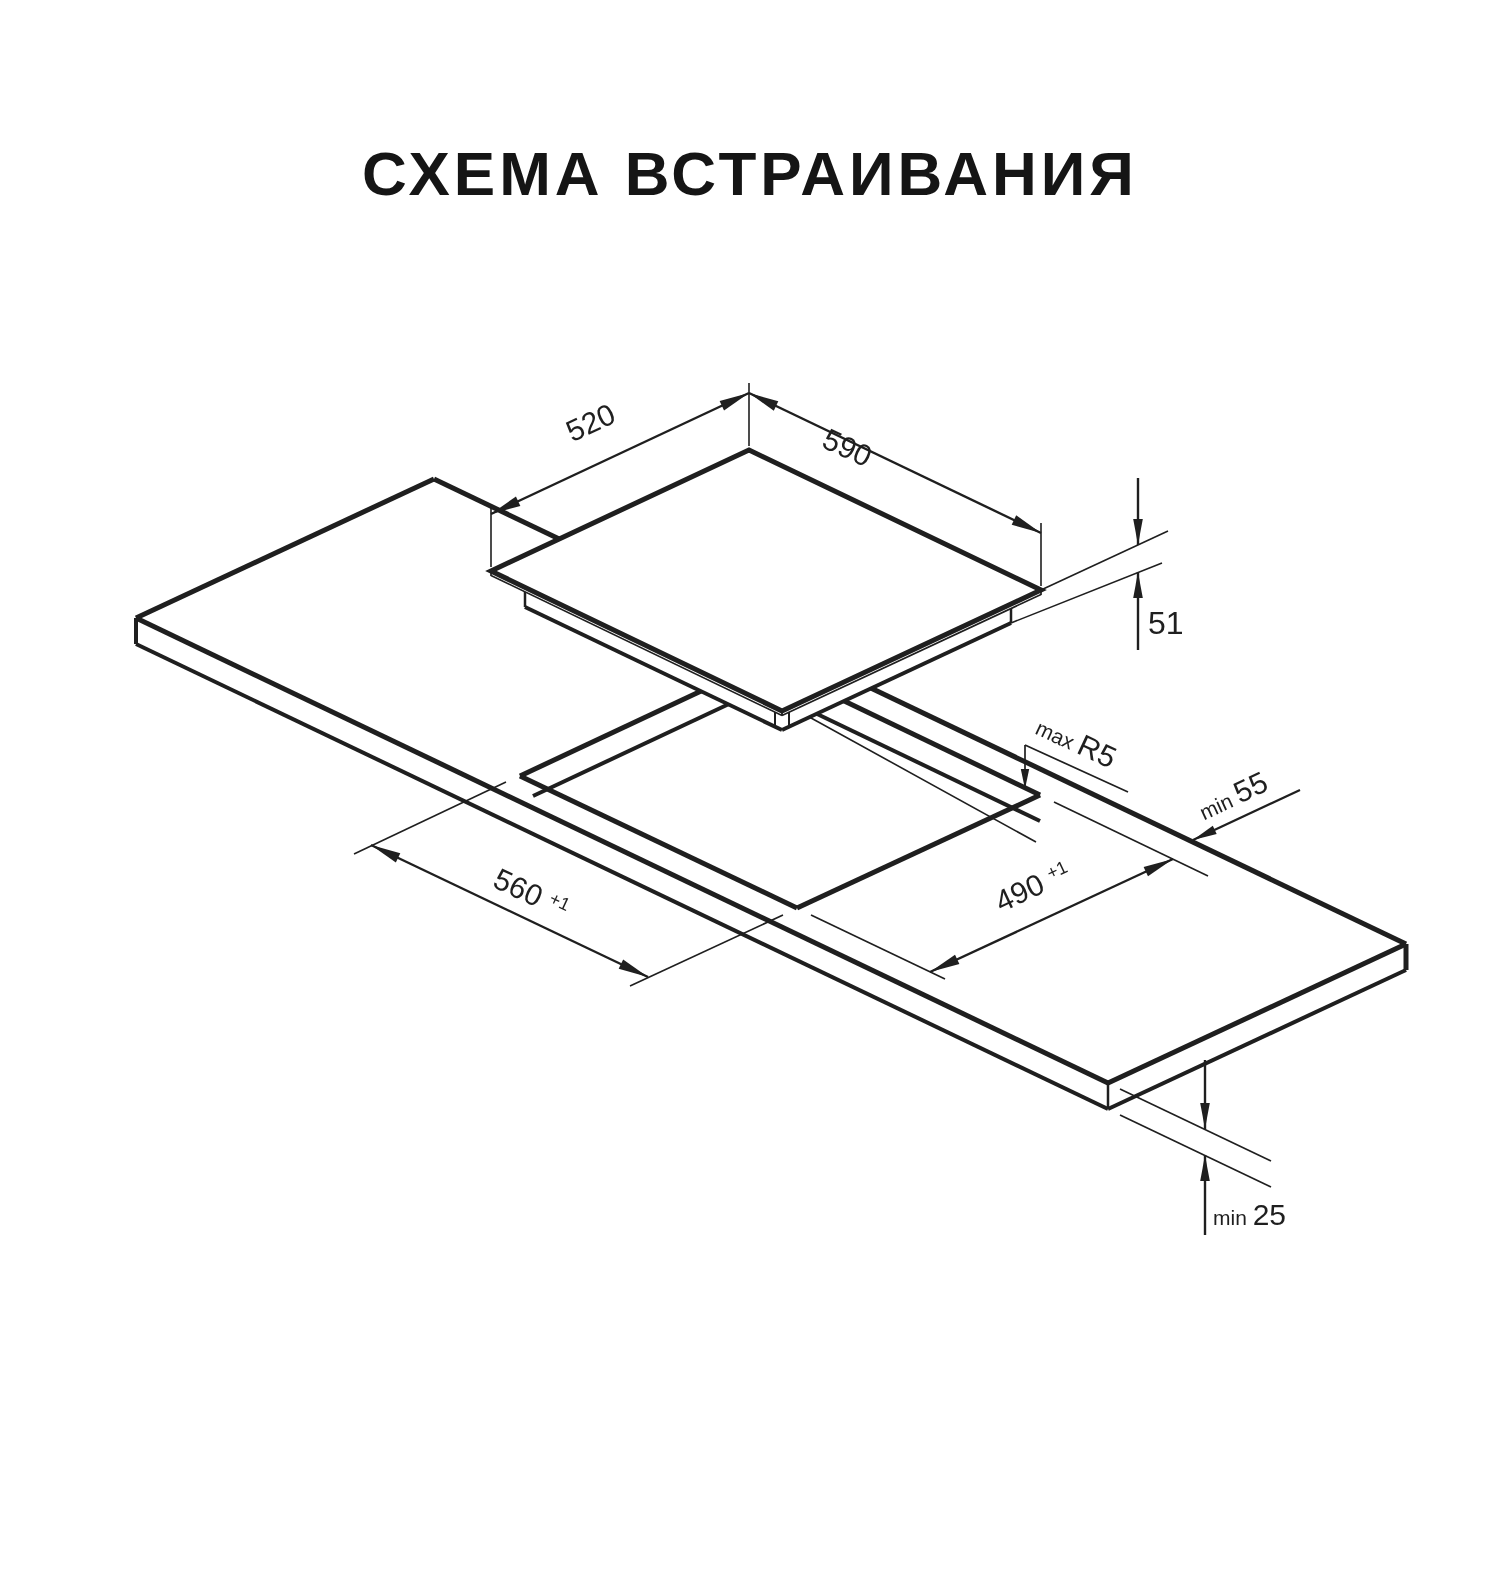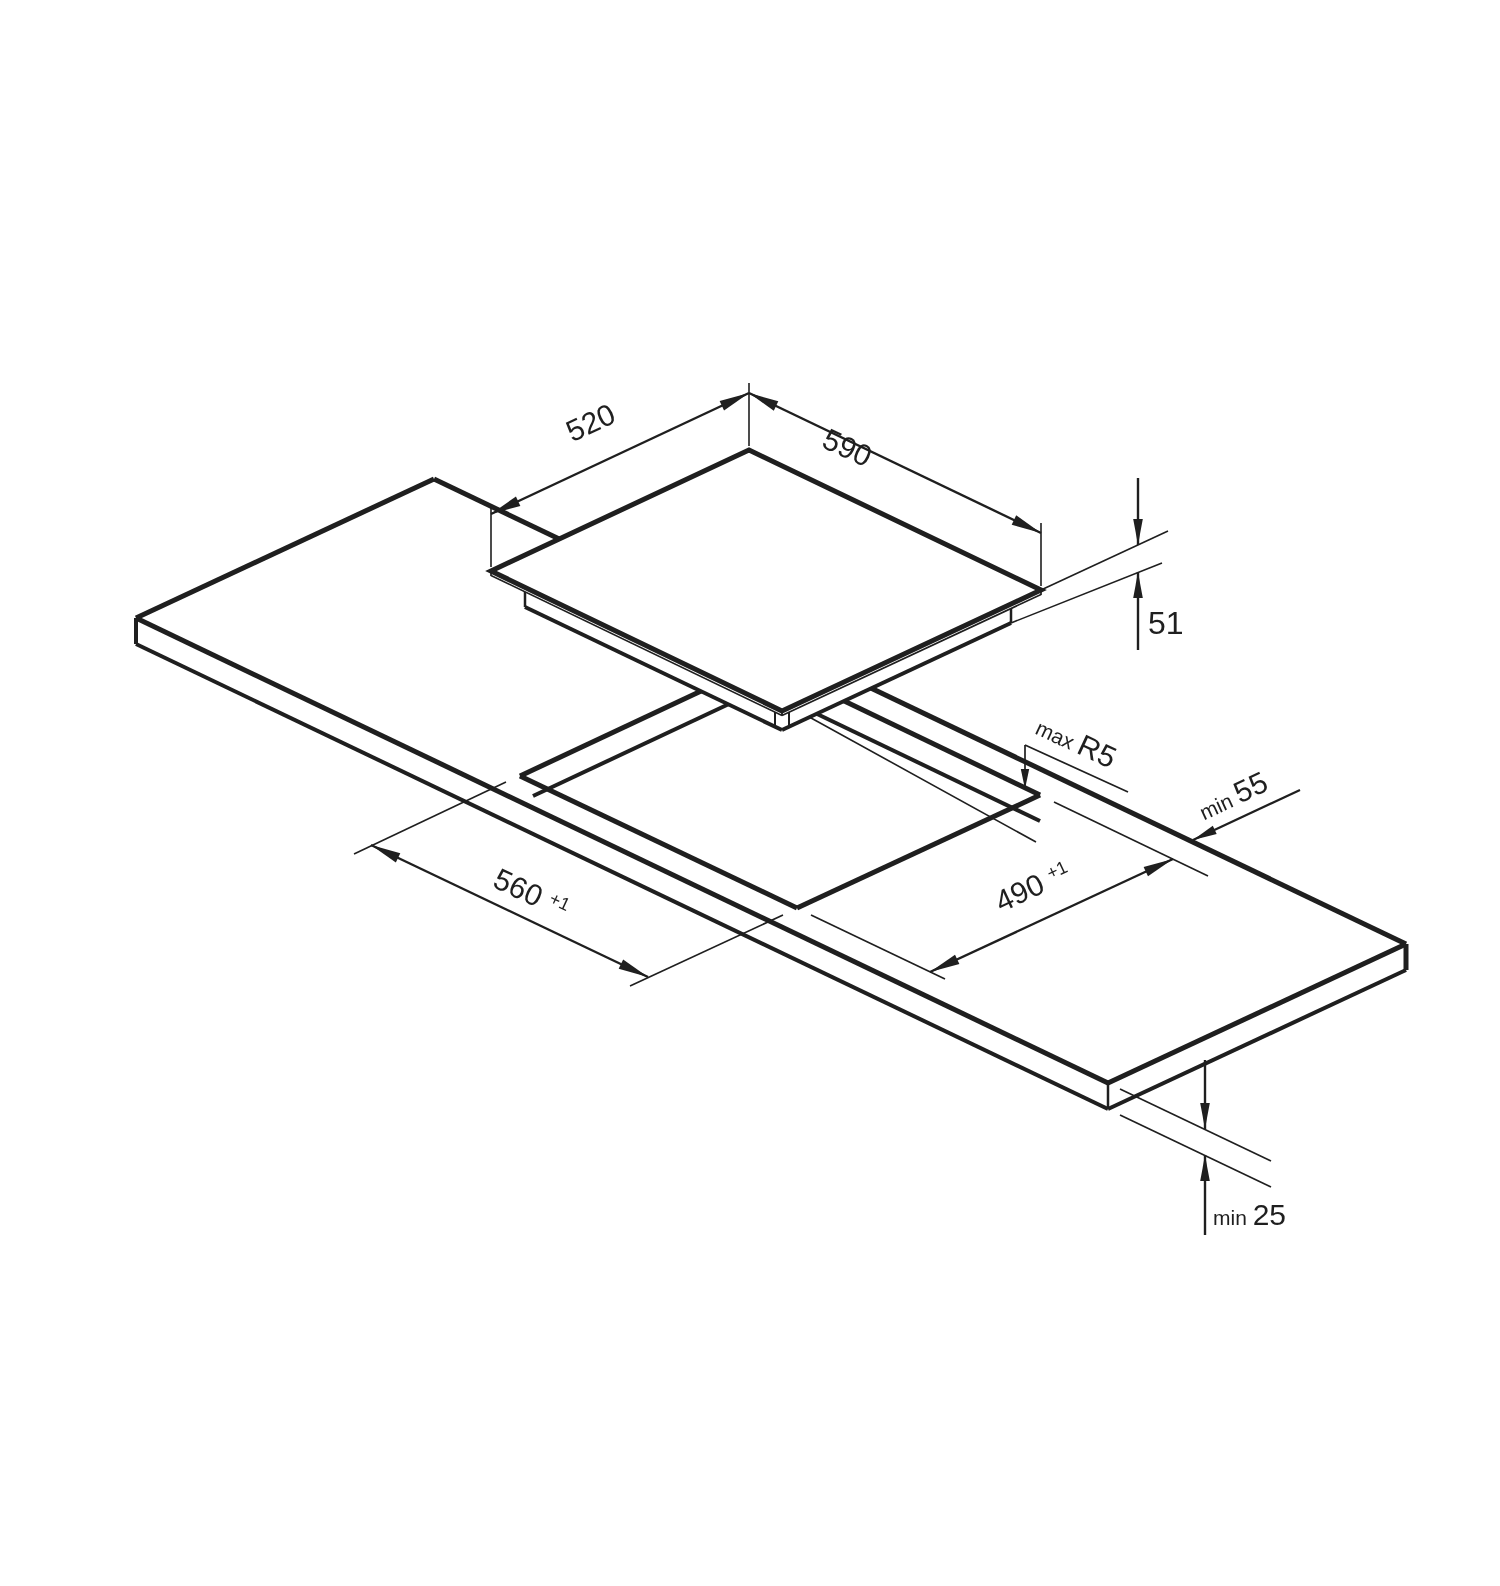--- a/index.html
+++ b/index.html
@@ -8,20 +8,21 @@
   .title{position:absolute;top:138px;left:0;width:100%;margin:0;text-align:center;
          font-size:62px;font-weight:800;letter-spacing:4px;color:#151515;
          font-family:"Liberation Sans", sans-serif;}
   svg{position:absolute;left:0;top:0;}
   svg text{font-family:"Liberation Sans", sans-serif;fill:#1f1f1f;}
 </style>
 </head>
 <body>
 
 <div class="page">
+  <h1 class="title">СХЕМА ВСТРАИВАНИЯ</h1>
   <svg id="diagram" width="1500" height="1586" viewBox="0 0 1500 1586">
       <g>
         <path d="M434 479 L1406 944 L1406 970 L1108 1109 L136 644 L136 618 Z" fill="#ffffff" stroke="none" stroke-width="0" stroke-linejoin="miter" stroke-linecap="butt"></path>
         <line x1="434" y1="479" x2="1406" y2="944" stroke="#1f1f1f" stroke-width="5" stroke-linecap="butt"></line>
         <line x1="136" y1="618" x2="434" y2="479" stroke="#1f1f1f" stroke-width="5" stroke-linecap="butt"></line>
         <line x1="1406" y1="944" x2="1108" y2="1083" stroke="#1f1f1f" stroke-width="5" stroke-linecap="butt"></line>
         <line x1="136" y1="618" x2="1108" y2="1083" stroke="#1f1f1f" stroke-width="5" stroke-linecap="butt"></line>
         <line x1="1406" y1="944" x2="1406" y2="970" stroke="#1f1f1f" stroke-width="5" stroke-linecap="butt"></line>
         <line x1="136" y1="618" x2="136" y2="644" stroke="#1f1f1f" stroke-width="4" stroke-linecap="butt"></line>
         <line x1="1108" y1="1083" x2="1108" y2="1109" stroke="#1f1f1f" stroke-width="2.5" stroke-linecap="butt"></line>

